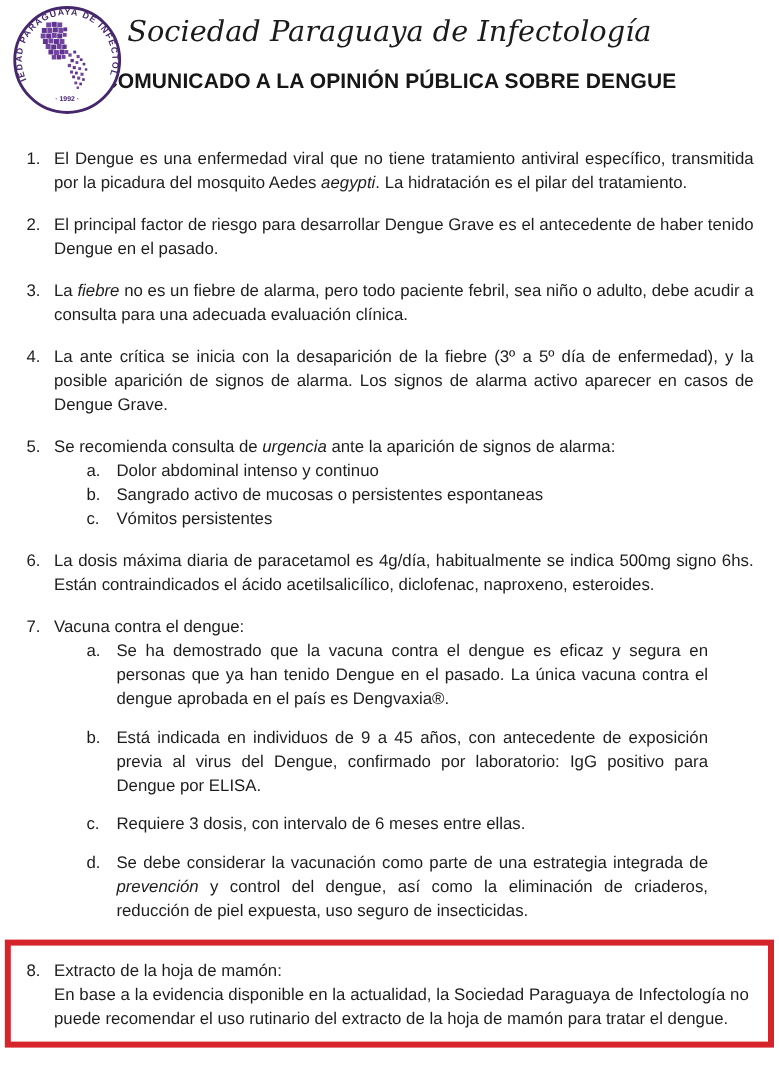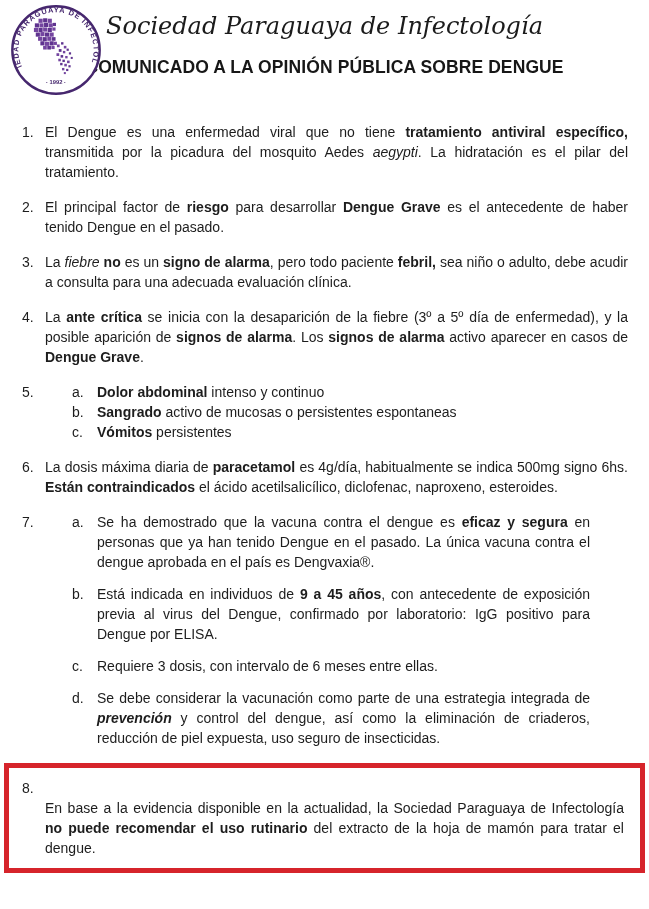--- a/index.html
+++ b/index.html
@@ -18,21 +18,21 @@
   .item{display:flex;margin:0 21px 15px 22px;font-size:14px;line-height:20px;}
   .item.highlight{border:5px solid var(--red,#d6242b);margin:0 4px 15px 4px;padding:10px 16px 10px 13px;}
   .num{width:23px;flex-shrink:0;}
   .cwrap{flex:1;min-width:0;}
   .content{text-align:justify;}
   .sub{display:flex;margin:0 38px 0 27px;text-align:justify;}
   .sub .letter{width:25px;flex-shrink:0;}
   .sub .scontent{flex:1;min-width:0;}
   .spaced .sub{margin-bottom:12px;}
   .spaced .sub:last-child{margin-bottom:0;}
-  .b{font-weight:700;}
+  .b{font-weight:400;}
   .i{font-style:italic;}
 </style>
 </head>
 <body>
 
 <div class="page">
 
   <div class="header">
     <svg class="logo" viewBox="0 0 100 100" aria-hidden="true">
       <circle cx="50" cy="50" r="47.5" fill="#ffffff" stroke="var(--ring,#46276e)" stroke-width="2.6"></circle>
@@ -105,32 +105,33 @@
       </div>
       <div class="item">
         <div class="num">2.</div>
         <div class="cwrap">
           <div class="content"><span>El principal factor de </span><span class="b">riesgo</span><span> para desarrollar </span><span class="b">Dengue Grave</span><span> es el antecedente de haber tenido Dengue en el pasado.</span></div>
         </div>
       </div>
       <div class="item">
         <div class="num">3.</div>
         <div class="cwrap">
-          <div class="content"><span>La </span><span class="i">fiebre</span><span> </span><span class="b">no</span><span> es un </span><span class="b">signo de alarma</span><span>, pero todo paciente </span><span class="b">febril,</span><span> sea niño o adulto, debe acudir a consulta para una adecuada evaluación clínica.</span></div>
+          <div class="content"><span>La </span><span class="i">fiebre</span><span> </span><span class="b">no</span><span> es un </span><span class="b">fiebre de alarma</span><span>, pero todo paciente </span><span class="b">febril,</span><span> sea niño o adulto, debe acudir a consulta para una adecuada evaluación clínica.</span></div>
         </div>
       </div>
       <div class="item">
         <div class="num">4.</div>
         <div class="cwrap">
           <div class="content"><span>La </span><span class="b">ante crítica</span><span> se inicia con la desaparición de la fiebre (3º a 5º día de enfermedad), y la posible aparición de </span><span class="b">signos de alarma</span><span>. Los </span><span class="b">signos de alarma</span><span> activo aparecer en casos de </span><span class="b">Dengue Grave</span><span>.</span></div>
         </div>
       </div>
       <div class="item">
         <div class="num">5.</div>
         <div class="cwrap">
+          <div class="content"><span>Se recomienda consulta de </span><span class="b i">urgencia</span><span> ante la aparición de </span><span class="b">signos de alarma</span><span>:</span></div>
           <div class="sub">
             <div class="letter">a.</div>
             <div class="scontent"><span class="b">Dolor abdominal</span><span> intenso y continuo</span></div>
           </div>
           <div class="sub">
             <div class="letter">b.</div>
             <div class="scontent"><span class="b">Sangrado</span><span> activo de mucosas o persistentes espontaneas</span></div>
           </div>
           <div class="sub">
             <div class="letter">c.</div>
@@ -140,20 +141,21 @@
       </div>
       <div class="item">
         <div class="num">6.</div>
         <div class="cwrap">
           <div class="content"><span>La dosis máxima diaria de </span><span class="b">paracetamol</span><span> es 4g/día, habitualmente se indica 500mg signo 6hs. </span><span class="b">Están contraindicados</span><span> el ácido acetilsalicílico, diclofenac, naproxeno, esteroides.</span></div>
         </div>
       </div>
       <div class="item spaced">
         <div class="num">7.</div>
         <div class="cwrap">
+          <div class="content"><span class="b">Vacuna contra el dengue:</span></div>
           <div class="sub">
             <div class="letter">a.</div>
             <div class="scontent"><span>Se ha demostrado que la vacuna contra el dengue es </span><span class="b">eficaz y segura</span><span> en personas que ya han tenido Dengue en el pasado. La única vacuna contra el dengue aprobada en el país es Dengvaxia®.</span></div>
           </div>
           <div class="sub">
             <div class="letter">b.</div>
             <div class="scontent"><span>Está indicada en individuos de </span><span class="b">9 a 45 años</span><span>, con antecedente de exposición previa al virus del Dengue, confirmado por laboratorio: IgG positivo para Dengue por ELISA.</span></div>
           </div>
           <div class="sub">
             <div class="letter">c.</div>
@@ -161,18 +163,18 @@
           </div>
           <div class="sub">
             <div class="letter">d.</div>
             <div class="scontent"><span>Se debe considerar la vacunación como parte de una estrategia integrada de </span><span class="b i">prevención</span><span> y control del dengue, así como la eliminación de criaderos, reducción de piel expuesta, uso seguro de insecticidas.</span></div>
           </div>
         </div>
       </div>
       <div class="item highlight">
         <div class="num">8.</div>
         <div class="cwrap">
-          <div class="content"><br><span>En base a la evidencia disponible en la actualidad, la Sociedad Paraguaya de Infectología </span><span class="b">no puede recomendar el uso rutinario</span><span> del extracto de la hoja de mamón para tratar el dengue.</span></div>
+          <div class="content"><span class="b">Extracto de la hoja de mamón:</span><br><span>En base a la evidencia disponible en la actualidad, la Sociedad Paraguaya de Infectología </span><span class="b">no puede recomendar el uso rutinario</span><span> del extracto de la hoja de mamón para tratar el dengue.</span></div>
         </div>
       </div>
     </div>
 
 </div>
 
 </body></html>

